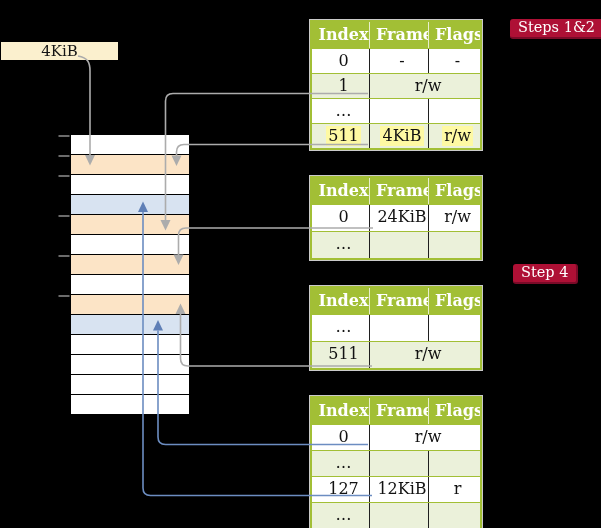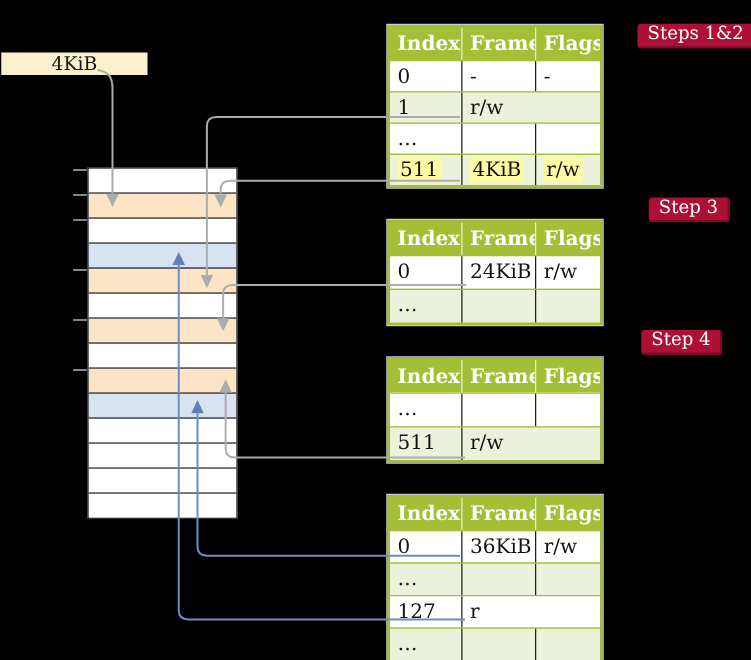--- a/index.html
+++ b/index.html
@@ -29,21 +29,21 @@
   
   .stack{position:absolute;left:70px;top:134px;width:120px;background:#fff;border:1.5px solid #000;}
   .mrow{height:20px;border-bottom:1.5px solid #000;}
   .mrow:last-child{border-bottom:none;height:18.5px}
   .m-white{background:#fff}.m-peach{background:var(--peach)}.m-blue{background:var(--mem-blue)}
 
   
   .ptable{position:absolute;left:310px;width:172px;border:2px solid var(--olive);
           background:var(--olive);outline:1px solid #cacaca;}
   .hdr{display:flex;height:26px;background:var(--olive);color:#fff;font-weight:bold;}
-  .cell{padding:2px 0 0 6px;font-size:16px;line-height:20px;overflow:hidden;white-space:nowrap;}
+  .cell{padding:2px 0 0 6px;font-size:16px;line-height:20px;overflow:hidden;white-space:nowrap;text-align:center;}
   .hdr .cell{border-right:1.2px solid rgba(255,255,255,.75);padding-top:3px}
   .hdr .cell:last-child{border-right:none}
   .row{display:flex;background:#fff;border-top:1.5px solid var(--olive);}
   .row .cell{border-right:1.2px solid #1f1f1f;color:#111}
   .row .cell:last-child{border-right:none}
   .row.shade{background:var(--row-green)}
   #table-0{top:20px}   #table-0 .row{height:25px}
   #table-1{top:176px}  #table-1 .row{height:27px}
   #table-2{top:286px}  #table-2 .row{height:27px}
   #table-3{top:396px}  #table-3 .row{height:26px}
@@ -54,21 +54,20 @@
   .wires{position:absolute;left:0;top:0;z-index:5;pointer-events:none;}
 </style>
 </head>
 <body>
 
 <div class="canvas">
 
   <div class="label-box">4KiB</div>
 
   <div class="badge" id="badge-steps12">Steps 1&amp;2</div>
-  <div class="badge" id="badge-step3">Step 3</div>
   <div class="badge" id="badge-step4">Step 4</div>
 
   <div class="stack">
       <div class="mrow m-white"></div>
       <div class="mrow m-peach"></div>
       <div class="mrow m-white"></div>
       <div class="mrow m-blue"></div>
       <div class="mrow m-peach"></div>
       <div class="mrow m-white"></div>
       <div class="mrow m-peach"></div>
@@ -141,30 +140,30 @@
       </div>
     </div>
   <div class="ptable" id="table-3">
       <div class="hdr">
         <div class="cell c0">Index</div>
         <div class="cell c1">Frame</div>
         <div class="cell c2">Flags</div>
       </div>
       <div class="row">
         <div class="cell c0"><span>0</span></div>
-        <div class="cell c1"><span>36KiB</span></div>
         <div class="cell c2"><span>r/w</span></div>
       </div>
       <div class="row shade">
         <div class="cell c0"><span>…</span></div>
         <div class="cell c1"></div>
         <div class="cell c2"></div>
       </div>
       <div class="row">
         <div class="cell c0"><span>127</span></div>
+        <div class="cell c1"><span>12KiB</span></div>
         <div class="cell c2"><span>r</span></div>
       </div>
       <div class="row shade">
         <div class="cell c0"><span>…</span></div>
         <div class="cell c1"></div>
         <div class="cell c2"></div>
       </div>
     </div>
 
   <svg class="wires" width="601" height="528" viewBox="0 0 601 528">

